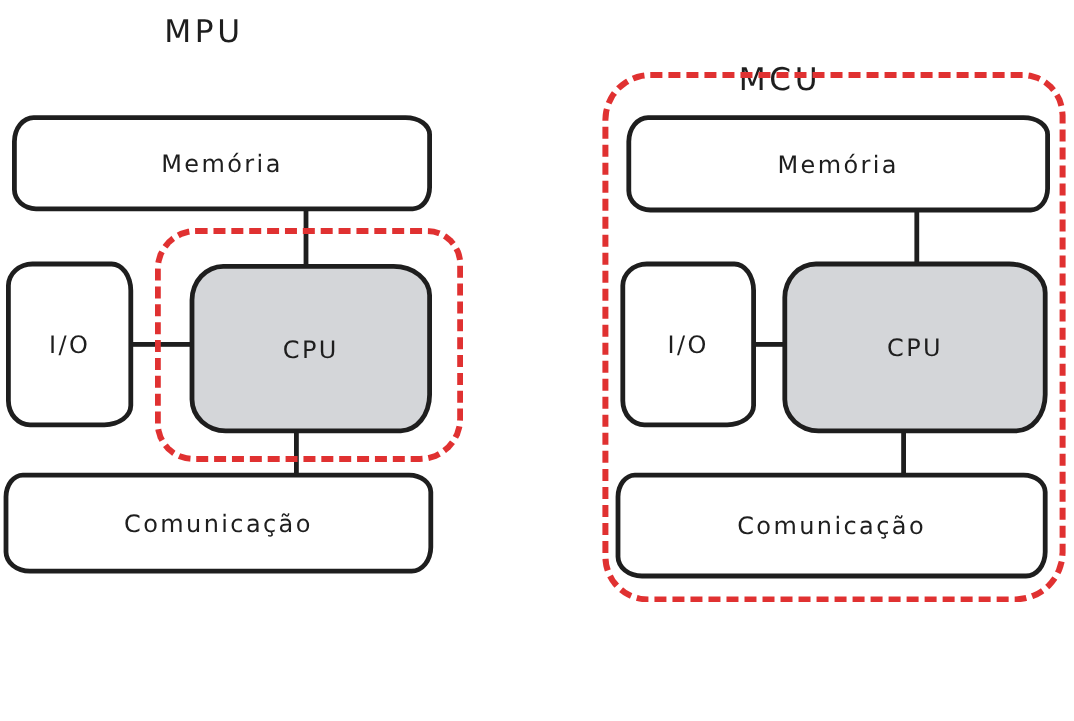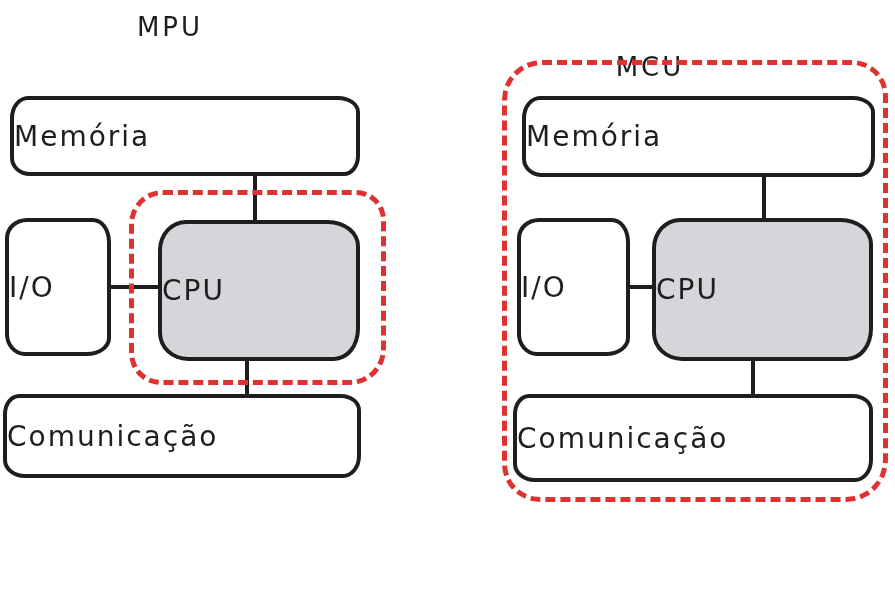--- a/index.html
+++ b/index.html
@@ -25,21 +25,22 @@
     letter-spacing: 3px;
     color: var(--stroke, #1e1e1e);
   }
   .box {
     position: absolute;
     box-sizing: border-box;
     border: 4px solid var(--stroke, #1e1e1e);
     background: #ffffff;
     display: flex;
     align-items: center;
-    font-size: 28px;
+    justify-content: center;
+    font-size: 20px;
     letter-spacing: 2px;
     color: var(--stroke, #1e1e1e);
   }
   .box.cpu { background: var(--cpu-fill, #d4d6d9); }
   .connector { position: absolute; background: var(--stroke, #1e1e1e); }
   .encapsulation {
     position: absolute;
     box-sizing: border-box;
     border: 5px dashed var(--encapsulation, #e03131);
     background: transparent;

